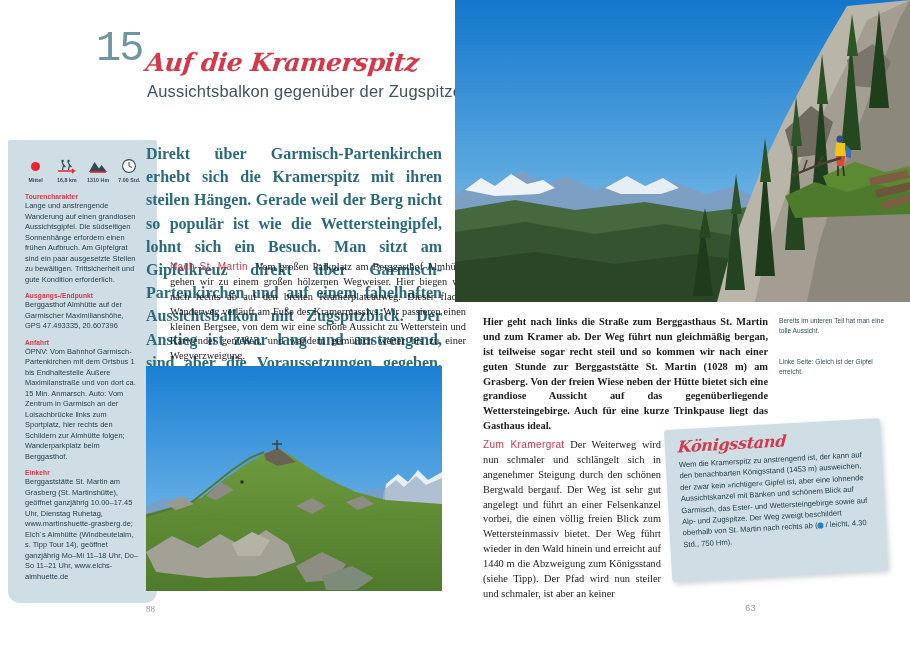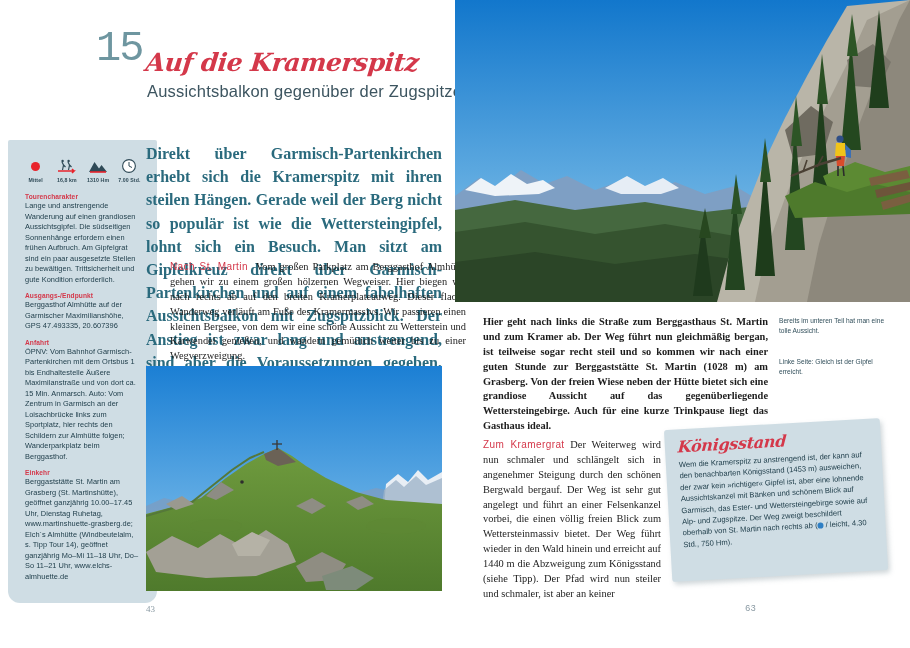--- a/index.html
+++ b/index.html
@@ -339,21 +339,21 @@
       <path d="M150 200 L176 186 L200 198 L190 214 L160 216 Z" fill="#8f8d82"></path>
       <path d="M176 210 L206 200 L228 212 L210 224 L180 224 Z" fill="#7d8b7a"></path>
       <path d="M150 140 L166 132 L180 140 L166 148 Z" fill="#8e8d83"></path>
       <path d="M200 136 L216 130 L228 138 L212 144 Z" fill="#8e8d83"></path>
       <circle cx="96" cy="116" r="1.8" fill="#2d2d2d"></circle>
       <ellipse cx="250" cy="160" rx="30" ry="8" fill="#5d8733" opacity="0.5"></ellipse>
       <ellipse cx="70" cy="160" rx="26" ry="7" fill="#5d8733" opacity="0.5"></ellipse>
     </svg>
   </div>
 
-  <div class="pagenum pn-left">43</div>
+  <div class="pagenum pn-left">88</div>
 
   <div class="photo photo-topright">
     <svg width="455" height="302" viewBox="0 0 455 302" preserveAspectRatio="none">
       <defs>
         <linearGradient id="skyR" x1="0" y1="0" x2="0" y2="1">
           <stop offset="0%" stop-color="#1277cc"></stop>
           <stop offset="100%" stop-color="#93cdee"></stop>
         </linearGradient>
       </defs>
       <rect x="0" y="0" width="455" height="302" fill="url(#skyR)"></rect>

